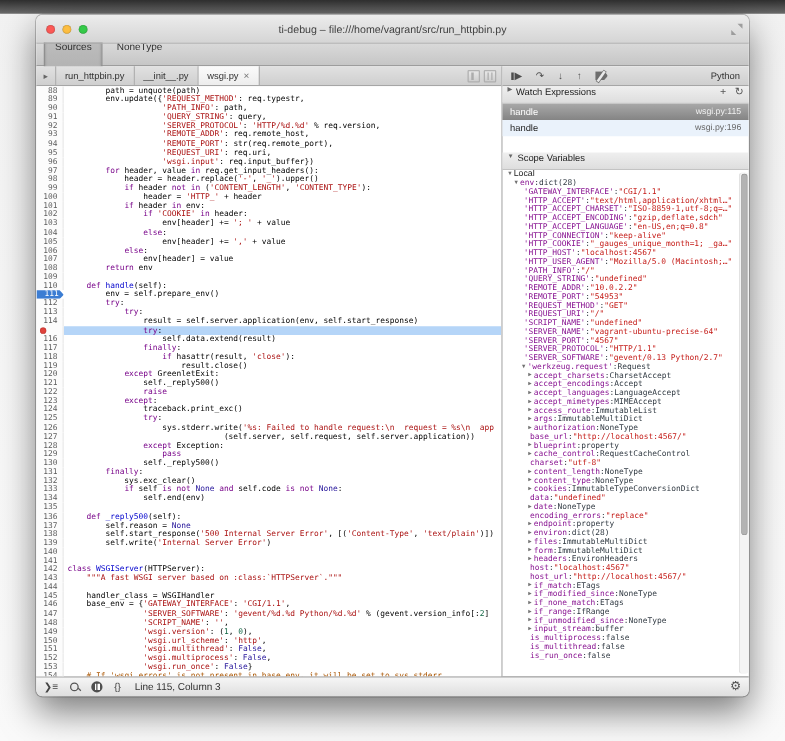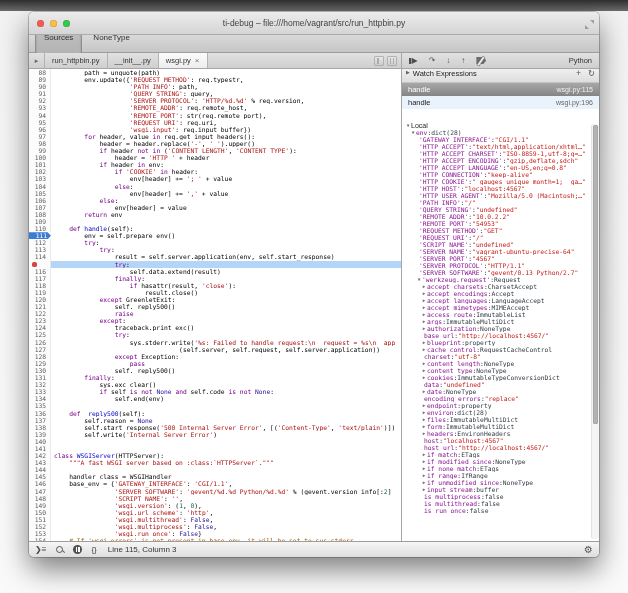--- a/index.html
+++ b/index.html
@@ -275,20 +275,24 @@
           <div class="frame selected">
             <span>handle</span>
             <span class="loc">wsgi.py:115</span>
           </div>
           <div class="frame alt">
             <span>handle</span>
             <span class="loc">wsgi.py:196</span>
           </div>
         </div>
 
+      <div class="sect-h">
+        <span class="arr">▼</span>
+        <span>Scope Variables</span>
+      </div>
       <div class="scope">
         <div>
             <div class="srow lvl0">
               <span class="arr">▼</span>
               <span class="s-section">Local</span>
             </div>
             <div class="srow lvl1">
               <span class="arr">▼</span>
               <span class="s-name">env</span>
               <span class="s-sep">: </span>

